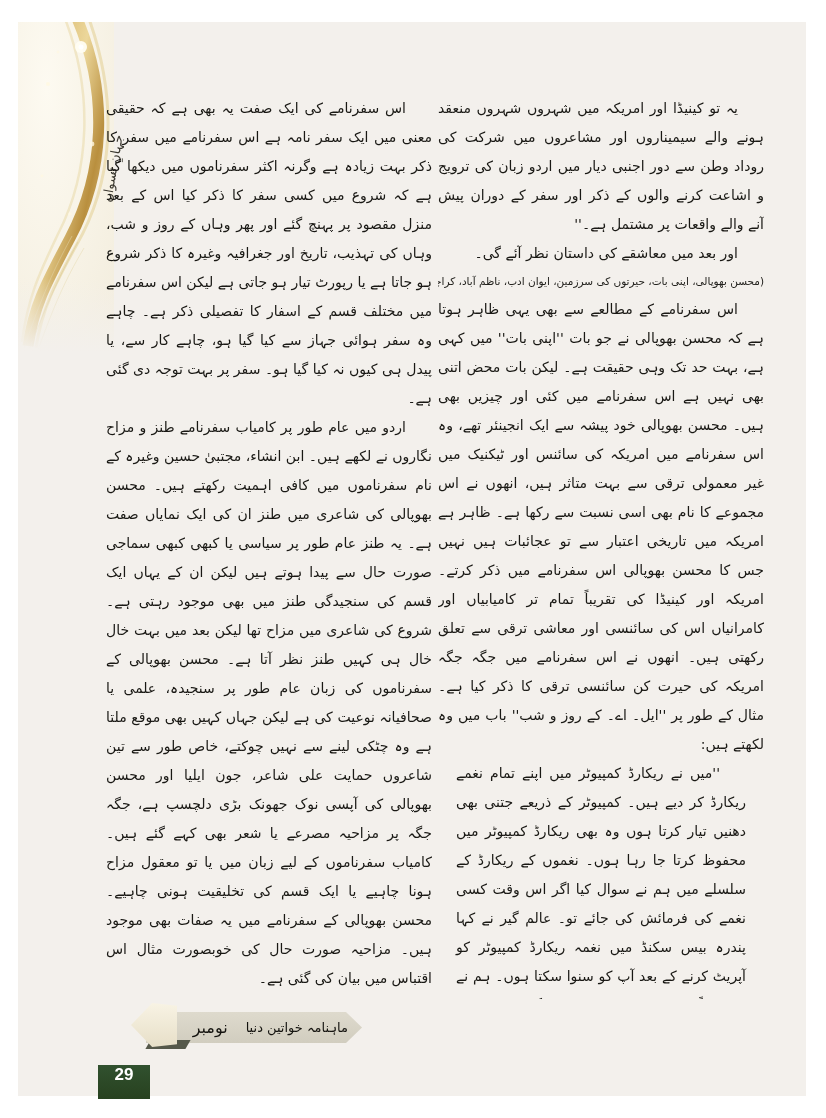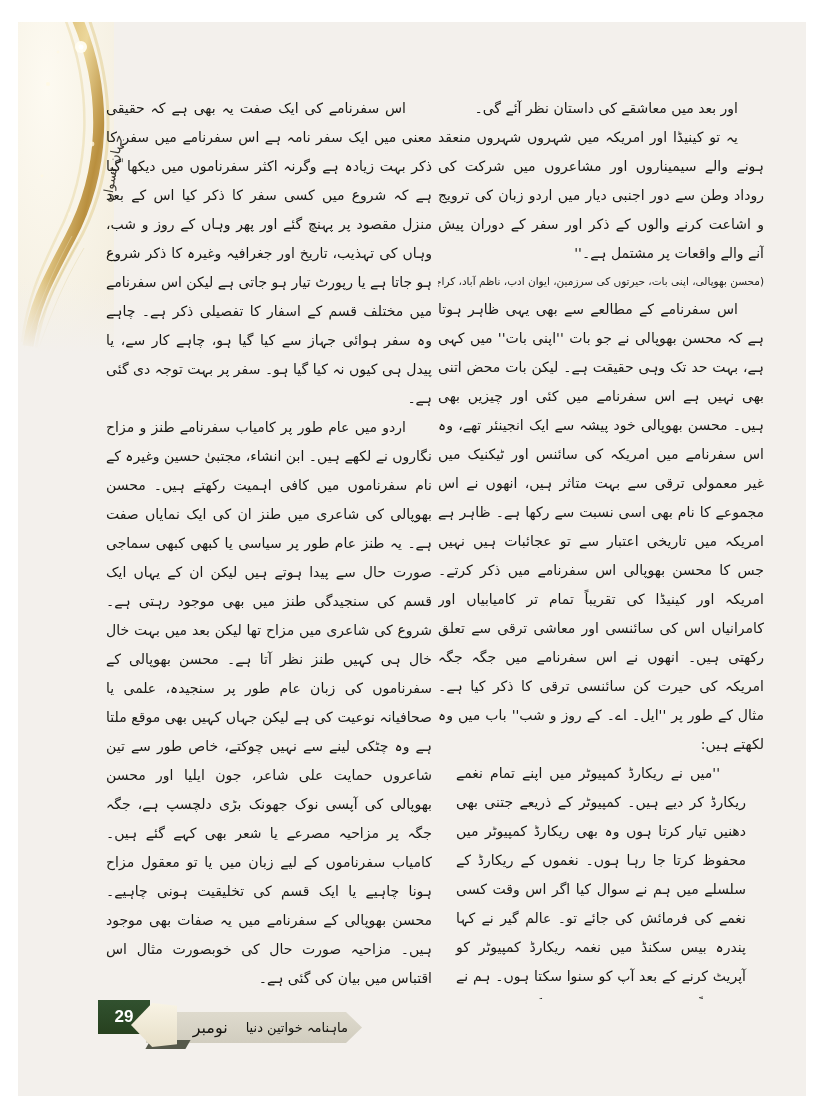--- a/index.html
+++ b/index.html
@@ -45,23 +45,23 @@
   .footer-bar .month{font-size:16px;color:#14130f;white-space:nowrap;}
   .footer-bar .year{
     font-family:"Liberation Sans",sans-serif;font-weight:bold;font-size:15px;color:#111;
     letter-spacing:.5px;
   }
   .footer-shadow{
     position:absolute;left:130px;top:1018px;width:40px;height:9px;z-index:2;
     background:#55584a;transform:skewX(-30deg);
   }
   .page-num-box{
-    position:absolute;left:80px;top:978px;width:52px;height:34px;z-index:3;
+    position:absolute;left:80px;top:1043px;width:52px;height:34px;z-index:3;
     background:linear-gradient(#31512f,#27411f);
-    display:flex;align-items:center;justify-content:center;
+    display:flex;align-items:flex-start;justify-content:center;
   }
   .page-num-box span{
     font-family:"Liberation Sans",sans-serif;font-weight:bold;font-size:17px;color:#ffffff;
   }
   .footer-chevron{
     position:absolute;left:113px;top:981px;width:46px;height:44px;z-index:4;
     background:linear-gradient(#f8f3e4,#e7dfc8);
     clip-path:polygon(0 50%,46% 0,100% 6%,100% 94%,46% 100%);
   }
 </style>
@@ -108,22 +108,22 @@
           <circle cx="52" cy="192" r="1.8" fill="#fff8e2" opacity="0.7"></circle>
           <circle cx="40" cy="30" r="1.3" fill="#fff8e2" opacity="0.8"></circle>
         </g>
         <rect y="256" width="96" height="74" fill="url(#fade)"></rect>
       </svg>
     </div>
 
     <div class="side-title">جہانِ نسواں</div>
 
     <div class="col col-right">
+      <p class="p-indent">یہ تو کینیڈا اور امریکہ میں شہروں شہروں منعقد ہونے والے سیمیناروں اور مشاعروں میں شرکت کی روداد وطن سے دور اجنبی دیار میں اردو زبان کی ترویج و اشاعت کرنے والوں کے ذکر اور سفر کے دوران پیش آنے والے واقعات پر مشتمل ہے۔''</p>
       <p class="p-indent">اور بعد میں معاشقے کی داستان نظر آئے گی۔</p>
-      <p class="p-indent">یہ تو کینیڈا اور امریکہ میں شہروں شہروں منعقد ہونے والے سیمیناروں اور مشاعروں میں شرکت کی روداد وطن سے دور اجنبی دیار میں اردو زبان کی ترویج و اشاعت کرنے والوں کے ذکر اور سفر کے دوران پیش آنے والے واقعات پر مشتمل ہے۔''</p>
       <p class="p-cite">(محسن بھوپالی، اپنی بات، حیرتوں کی سرزمین، ایوان ادب، ناظم آباد، کراچی، 1992، ص:9)</p>
       <p class="p-indent">اس سفرنامے کے مطالعے سے بھی یہی ظاہر ہوتا ہے کہ محسن بھوپالی نے جو بات ''اپنی بات'' میں کہی ہے، بہت حد تک وہی حقیقت ہے۔ لیکن بات محض اتنی بھی نہیں ہے اس سفرنامے میں کئی اور چیزیں بھی ہیں۔ محسن بھوپالی خود پیشہ سے ایک انجینئر تھے، وہ اس سفرنامے میں امریکہ کی سائنس اور ٹیکنیک میں غیر معمولی ترقی سے بہت متاثر ہیں، انھوں نے اس مجموعے کا نام بھی اسی نسبت سے رکھا ہے۔ ظاہر ہے امریکہ میں تاریخی اعتبار سے تو عجائبات ہیں نہیں جس کا محسن بھوپالی اس سفرنامے میں ذکر کرتے۔ امریکہ اور کینیڈا کی تقریباً تمام تر کامیابیاں اور کامرانیاں اس کی سائنسی اور معاشی ترقی سے تعلق رکھتی ہیں۔ انھوں نے اس سفرنامے میں جگہ جگہ امریکہ کی حیرت کن سائنسی ترقی کا ذکر کیا ہے۔ مثال کے طور پر ''ایل۔ اے۔ کے روز و شب'' باب میں وہ لکھتے ہیں:</p>
       <p class="p-quote-r p-indent">''میں نے ریکارڈ کمپیوٹر میں اپنے تمام نغمے ریکارڈ کر دیے ہیں۔ کمپیوٹر کے ذریعے جتنی بھی دھنیں تیار کرتا ہوں وہ بھی ریکارڈ کمپیوٹر میں محفوظ کرتا جا رہا ہوں۔ نغموں کے ریکارڈ کے سلسلے میں ہم نے سوال کیا اگر اس وقت کسی نغمے کی فرمائش کی جائے تو۔ عالم گیر نے کہا پندرہ بیس سکنڈ میں نغمہ ریکارڈ کمپیوٹر کو آپریٹ کرنے کے بعد آپ کو سنوا سکتا ہوں۔ ہم نے کہا مثلاً ''خوشبو کا جھولا ترے سنگ کر دیا ہے'' والا نغمہ سنوا سکتے ہو؟ سوال سنتے ہی عالم گیر نے کہا لیجیے اور دو تین بٹن دبانے اور ناب کو اوپر نیچے کرنے کے بعد اسپیکر کے ذریعے وہ نغمہ کمرے میں گونجنے لگا۔ ایک صاحب نے کسی اور نغمے کی فرمائش کی اسے بجانے میں بھی دس پندرہ سکنڈ ہی لگے۔''</p>
 
     </div>
 
     <div class="col col-left">
       <p class="p-indent">اس سفرنامے کی ایک صفت یہ بھی ہے کہ حقیقی معنی میں ایک سفر نامہ ہے اس سفرنامے میں سفر کا ذکر بہت زیادہ ہے وگرنہ اکثر سفرناموں میں دیکھا گیا ہے کہ شروع میں کسی سفر کا ذکر کیا اس کے بعد منزل مقصود پر پہنچ گئے اور پھر وہاں کے روز و شب، وہاں کی تہذیب، تاریخ اور جغرافیہ وغیرہ کا ذکر شروع ہو جاتا ہے یا رپورٹ تیار ہو جاتی ہے لیکن اس سفرنامے میں مختلف قسم کے اسفار کا تفصیلی ذکر ہے۔ چاہے وہ سفر ہوائی جہاز سے کیا گیا ہو، چاہے کار سے، یا پیدل ہی کیوں نہ کیا گیا ہو۔ سفر پر بہت توجہ دی گئی ہے۔</p>
       <p class="p-indent">اردو میں عام طور پر کامیاب سفرنامے طنز و مزاح نگاروں نے لکھے ہیں۔ ابن انشاء، مجتبیٰ حسین وغیرہ کے نام سفرناموں میں کافی اہمیت رکھتے ہیں۔ محسن بھوپالی کی شاعری میں طنز ان کی ایک نمایاں صفت ہے۔ یہ طنز عام طور پر سیاسی یا کبھی کبھی سماجی صورت حال سے پیدا ہوتے ہیں لیکن ان کے یہاں ایک قسم کی سنجیدگی طنز میں بھی موجود رہتی ہے۔ شروع کی شاعری میں مزاح تھا لیکن بعد میں بہت خال خال ہی کہیں طنز نظر آتا ہے۔ محسن بھوپالی کے سفرناموں کی زبان عام طور پر سنجیدہ، علمی یا صحافیانہ نوعیت کی ہے لیکن جہاں کہیں بھی موقع ملتا ہے وہ چٹکی لینے سے نہیں چوکتے، خاص طور سے تین شاعروں حمایت علی شاعر، جون ایلیا اور محسن بھوپالی کی آپسی نوک جھونک بڑی دلچسپ ہے، جگہ جگہ پر مزاحیہ مصرعے یا شعر بھی کہے گئے ہیں۔ کامیاب سفرناموں کے لیے زبان میں یا تو معقول مزاح ہونا چاہیے یا ایک قسم کی تخلیقیت ہونی چاہیے۔ محسن بھوپالی کے سفرنامے میں یہ صفات بھی موجود ہیں۔ مزاحیہ صورت حال کی خوبصورت مثال اس اقتباس میں بیان کی گئی ہے۔</p>
       <p class="p-quote">''گاڑی اب Pacific Coast ہائی وے پر فراٹے بھرتی ہوئی چلی جا رہی تھی اور ہر موڑ پر اور ہر آنے والی گاڑی کے قریب تر آنے پر ہمارا پیر خیالی بریک پر جا پڑتا کار کے ڈرائیور نے اس لاشعوری حرکت کو بھانپتے ہوئے کہا محسن صاحب بے فکر رہیں ان علاقوں میں دس سال سے ڈرائیونگ کر رہا ہوں...... مگر بھائی ہم تو پہلی دفعہ آئے ہیں اس پر بھی ہنس پڑے۔''</p>

